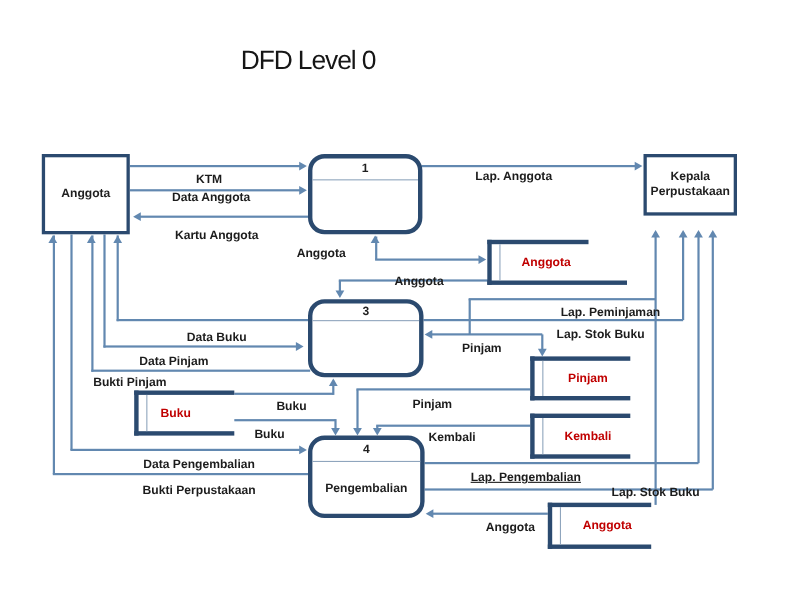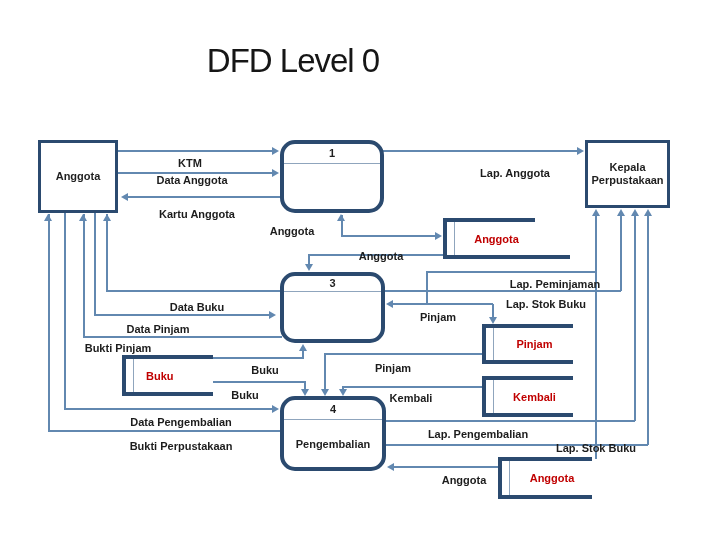--- a/index.html
+++ b/index.html
@@ -1,19 +1,19 @@
 <!DOCTYPE html>
 <html><head>
 <meta charset="utf-8">
 <style>
   html,body{margin:0;padding:0;background:#fff;}
   #slide{position:relative;width:720px;height:540px;background:#fff;overflow:hidden;
          font-family:"Liberation Sans",sans-serif;}
-  .title{position:absolute;left:13px;top:42px;width:560px;text-align:center;
-         font-size:33px;letter-spacing:-1px;color:#161616;}
+  .title{position:absolute;left:0;top:42px;width:560px;text-align:center;
+         font-size:24px;letter-spacing:-1px;color:#161616;}
   
   .hl{position:absolute;height:2px;background:#6288b0;}
   .vl{position:absolute;width:2px;background:#6288b0;}
   
   .ar,.al,.au,.ad{position:absolute;width:0;height:0;}
   .ar{border-top:4px solid transparent;border-bottom:4px solid transparent;border-left:7px solid #6288b0;}
   .al{border-top:4px solid transparent;border-bottom:4px solid transparent;border-right:7px solid #6288b0;}
   .au{border-left:4px solid transparent;border-right:4px solid transparent;border-bottom:7px solid #6288b0;}
   .ad{border-left:4px solid transparent;border-right:4px solid transparent;border-top:7px solid #6288b0;}
   
@@ -41,21 +41,21 @@
 </head>
 <body>
 
 <div id="slide">
 
   <div class="title">DFD Level 0</div>
 
   <div class="entity" style="left:38px;top:140px;width:80px;height:73px;">
     <span>Anggota</span>
   </div>
-  <div class="entity" style="left:585px;top:140px;width:85px;height:68px;padding:0 4px;">
+  <div class="entity" style="left:585px;top:140px;width:85px;height:56px;padding:0 4px;">
     <span>Kepala Perpustakaan</span>
   </div>
 
   <div class="process" style="left:280px;top:140px;width:104px;height:73px;">
     <div class="pnum" style="height:20px;line-height:19px;">1</div>
   </div>
   <div class="process" style="left:280px;top:272px;width:105px;height:71px;">
     <div class="pnum" style="height:16px;line-height:15px;">3</div>
   </div>
   <div class="process" style="left:280px;top:396px;width:106px;height:75px;">
@@ -177,32 +177,32 @@
   <div class="vl" style="left:634px;top:211px;height:210px;"></div>
   <div class="au" style="left:631px;top:209px;"></div>
 
   <div class="hl" style="left:386px;top:444px;width:262px;"></div>
   <div class="vl" style="left:647px;top:211px;height:234px;"></div>
   <div class="au" style="left:644px;top:209px;"></div>
 
   <div class="lbl" style="left:190px;top:163px;">KTM</div>
   <div class="lbl" style="left:192px;top:180px;">Data Anggota</div>
   <div class="lbl" style="left:197px;top:214px;">Kartu Anggota</div>
-  <div class="lbl" style="left:467px;top:173px;margin-left:48px;">Lap. Anggota</div>
+  <div class="lbl" style="left:467px;top:161px;">Lap. Anggota</div>
   <div class="lbl" style="left:292px;top:231px;">Anggota</div>
   <div class="lbl" style="left:381px;top:256px;">Anggota</div>
   <div class="lbl" style="left:555px;top:284px;">Lap. Peminjaman</div>
   <div class="lbl" style="left:546px;top:304px;">Lap. Stok Buku</div>
   <div class="lbl" style="left:197px;top:307px;">Data Buku</div>
   <div class="lbl" style="left:158px;top:329px;">Data Pinjam</div>
   <div class="lbl" style="left:438px;top:317px;">Pinjam</div>
   <div class="lbl" style="left:118px;top:348px;">Bukti Pinjam</div>
   <div class="lbl" style="left:265px;top:370px;">Buku</div>
   <div class="lbl" style="left:393px;top:368px;">Pinjam</div>
   <div class="lbl" style="left:245px;top:395px;">Buku</div>
   <div class="lbl" style="left:411px;top:398px;">Kembali</div>
   <div class="lbl" style="left:181px;top:422px;">Data Pengembalian</div>
   <div class="lbl" style="left:181px;top:446px;">Bukti Perpustakaan</div>
-  <div class="lbl" style="left:478px;top:434px;">Lap. Pengembalian</div>
+  <div class="lbl" style="left:478px;top:434px;text-decoration:underline;">Lap. Pengembalian</div>
   <div class="lbl" style="left:596px;top:448px;">Lap. Stok Buku</div>
   <div class="lbl" style="left:464px;top:480px;">Anggota</div>
 
 </div>
 
 </body></html>

